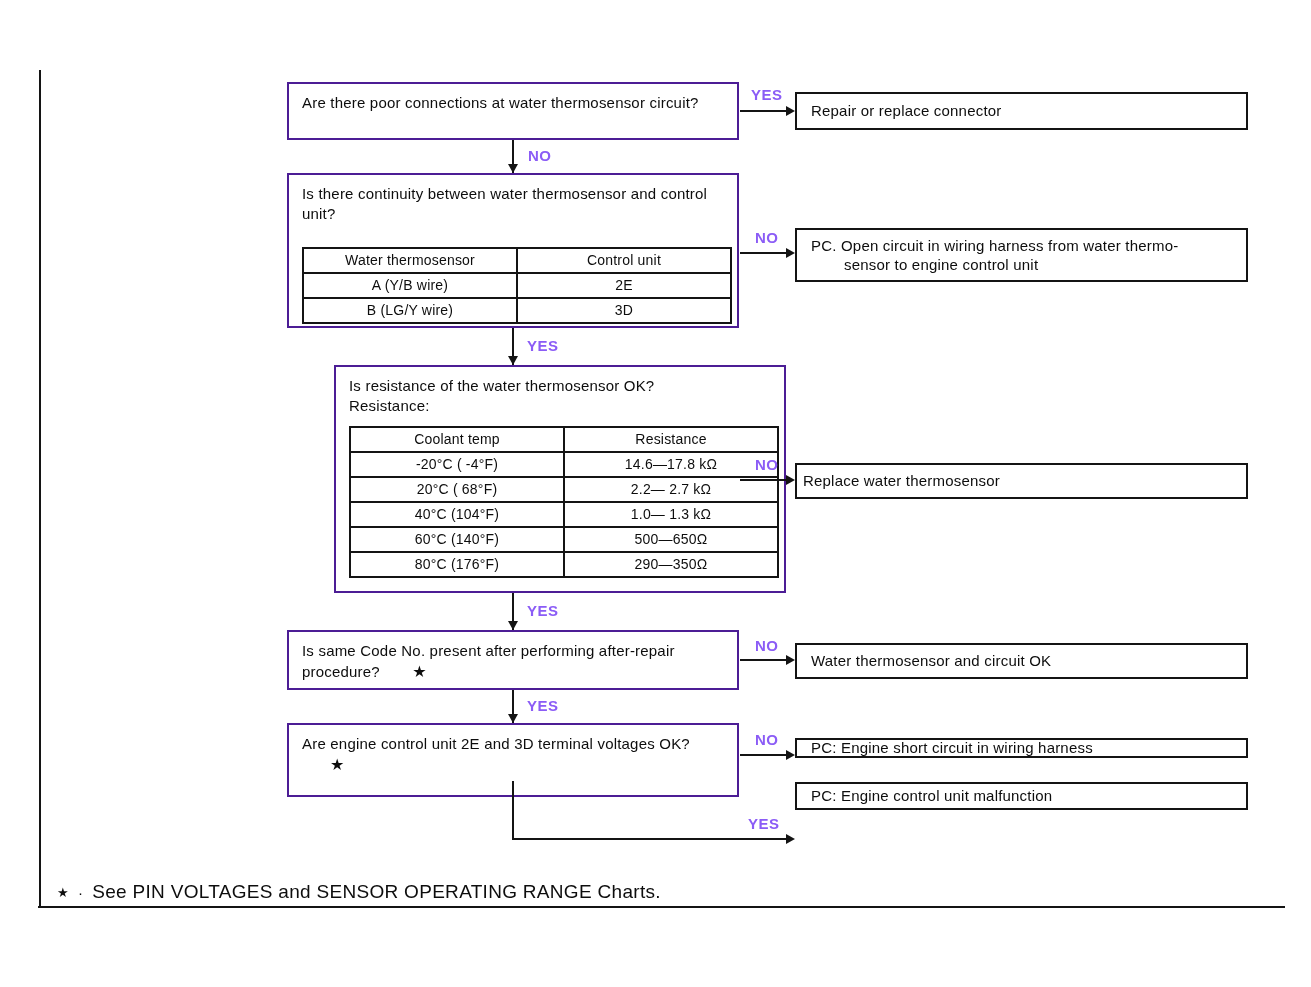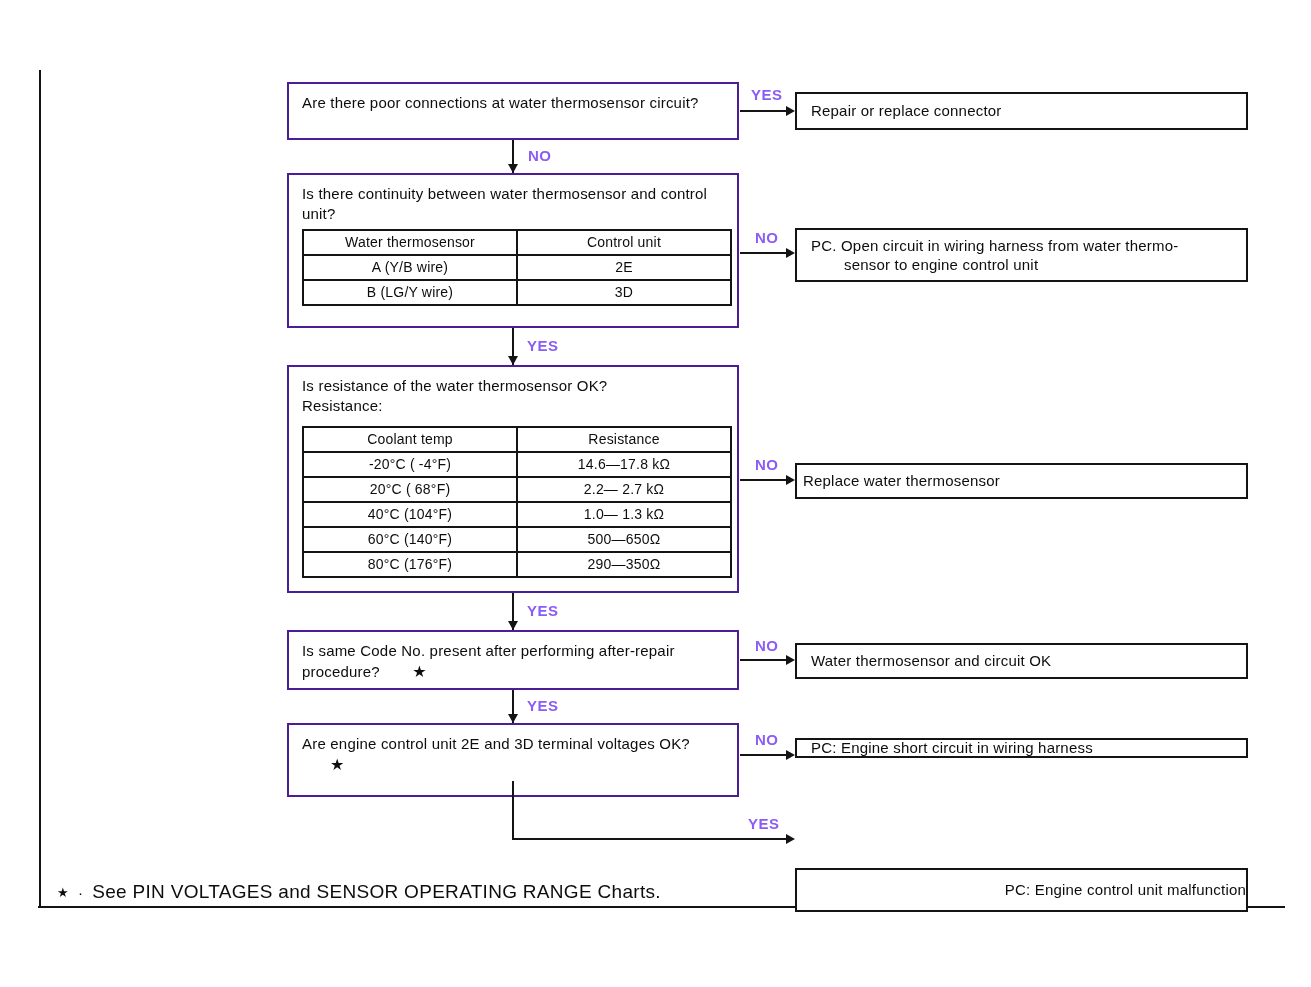--- a/index.html
+++ b/index.html
@@ -26,21 +26,21 @@
     border-left:9px solid #141414;border-top:5px solid transparent;border-bottom:5px solid transparent;
   }
   .arrow-down{
     position:absolute;width:0;height:0;
     border-top:9px solid #141414;border-left:5px solid transparent;border-right:5px solid transparent;
   }
   .lbl{
     position:absolute;font-weight:bold;font-size:15px;letter-spacing:.5px;color:#8b5cf6;
   }
   table.inner{
-    border-collapse:collapse;width:430px;margin-top:4px;
+    border-collapse:collapse;width:430px;margin-top:22px;
     font-size:14px;letter-spacing:.2px;
   }
   table.inner th, table.inner td{
     border:2px solid #141414;text-align:center;font-weight:normal;
     padding:2px 4px;height:19px;
   }
   .star{font-size:16px;margin-left:28px;}
   .foot{
     position:absolute;left:57px;top:881px;font-size:19px;letter-spacing:.3px;
     display:flex;align-items:center;gap:9px;
@@ -77,21 +77,21 @@
             <td>2E</td>
           </tr>
           <tr>
             <td>B (LG/Y wire)</td>
             <td>3D</td>
           </tr>
         </tbody>
     </table>
   </div>
 
-  <div class="qbox" style="top:365px;height:228px;">
+  <div class="qbox" style="top:365px;height:228px;margin-left:47px;">
     <div>Is resistance of the water thermosensor OK?</div>
     <div>Resistance:</div>
     <table class="inner" style="margin-top:9px;">
       <thead>
         <tr>
           <th style="width:50%;">Coolant temp</th>
           <th>Resistance</th>
         </tr>
       </thead>
       <tbody>
@@ -143,21 +143,21 @@
   </div>
 
   <div class="abox" style="top:643px;height:36px;">
     <span>Water thermosensor and circuit OK</span>
   </div>
 
   <div class="abox" style="top:738px;height:20px;">
     <span>PC: Engine short circuit in wiring harness</span>
   </div>
 
-  <div class="abox" style="top:868px;height:44px;text-align:right;">
+  <div class="abox" style="top:782px;height:28px;">
     <span>PC: Engine control unit malfunction</span>
   </div>
 
   <div class="conn-h" style="left:740px;top:110px;width:48px;"></div>
   <div class="arrow-right" style="left:786px;top:106px;"></div>
   <div class="lbl" style="left:751px;top:86px;">YES</div>
 
   <div class="conn-h" style="left:740px;top:252px;width:48px;"></div>
   <div class="arrow-right" style="left:786px;top:248px;"></div>
   <div class="lbl" style="left:755px;top:229px;">NO</div>

